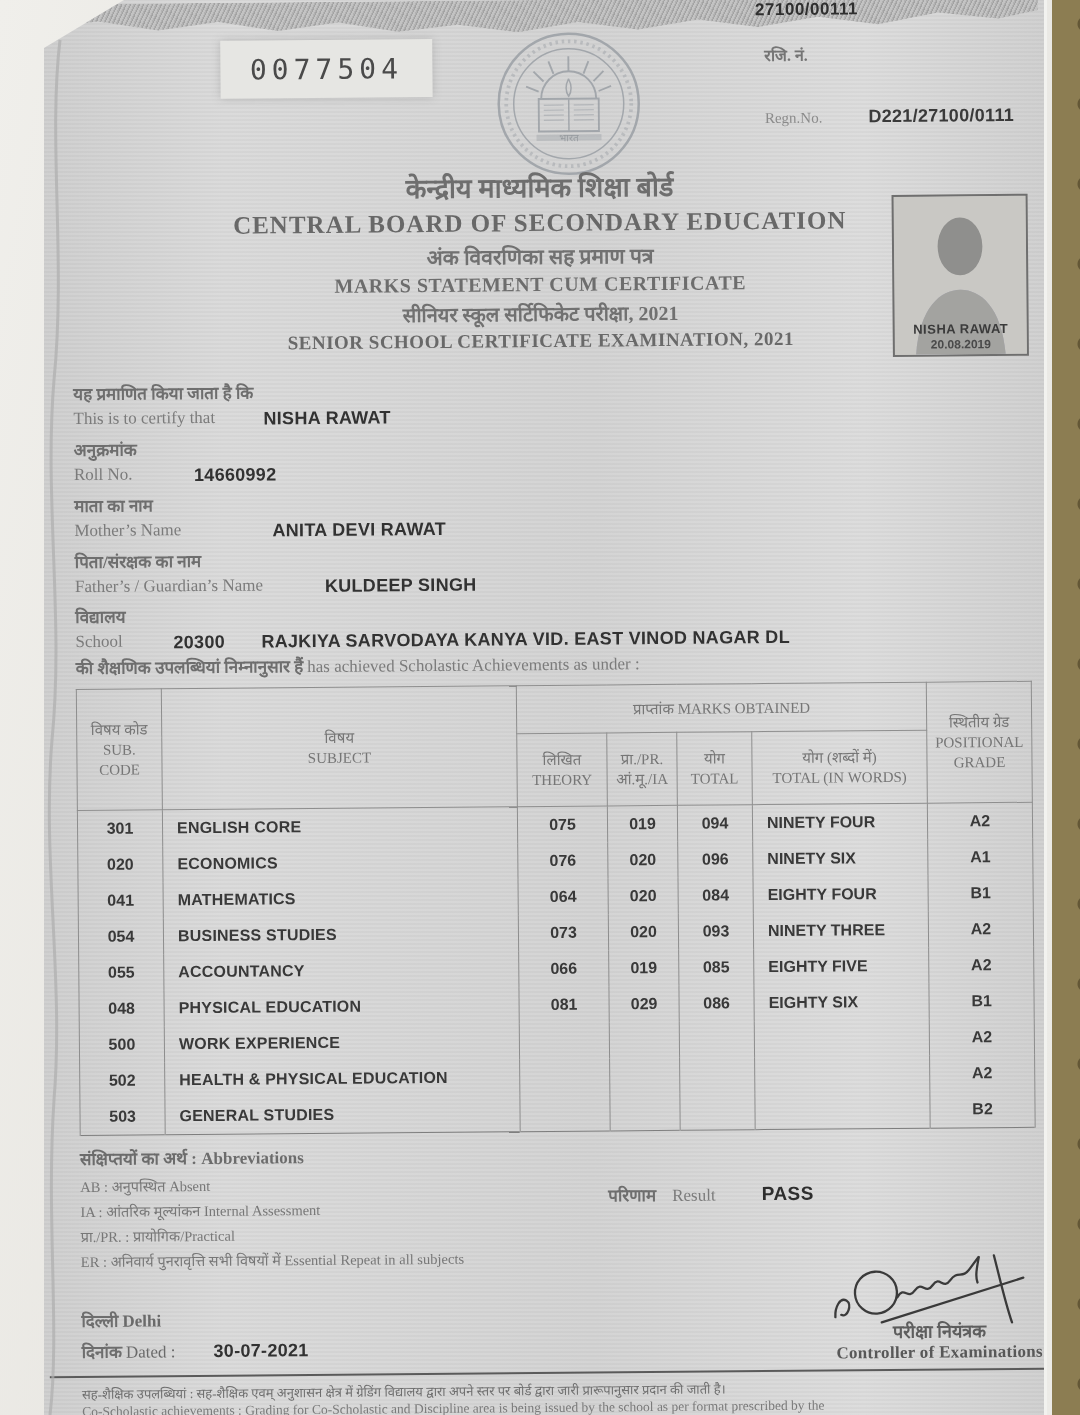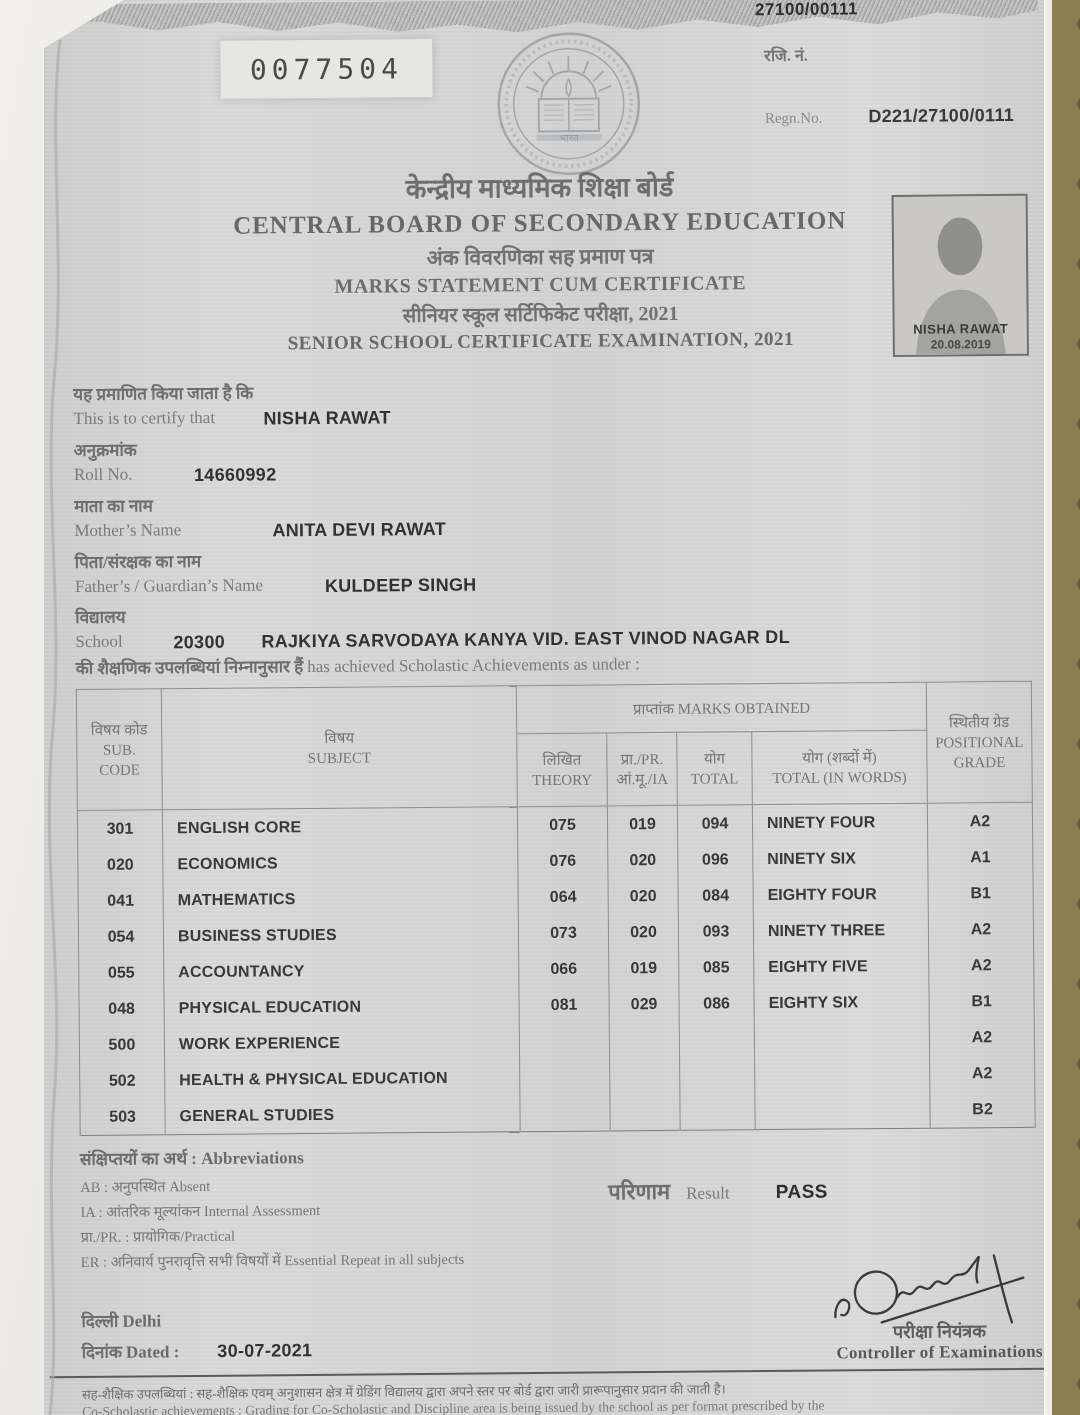--- a/index.html
+++ b/index.html
@@ -84,21 +84,21 @@
   .col-code{text-align:center;}
   .col-subject{text-align:left;padding-left:14px !important;letter-spacing:.2px;}
   .col-num{text-align:center;}
   .col-words{text-align:left;padding-left:14px !important;}
   .col-grade{text-align:center;}
 
   .abbr-title{font-size:17px;font-weight:bold;color:#6c6c6c;}
   .abbr-item{font-size:14.5px;color:#777;}
 
   .result-line{display:flex;gap:16px;align-items:baseline;}
-  .result-lbl-hi{font-size:22px;font-weight:bold;color:#6e6e6e;}
+  .result-lbl-hi{font-size:17px;font-weight:bold;color:#6e6e6e;margin-top:8px;}
   .result-lbl-en{font-size:17px;color:#7b7b7b;}
   .result-val{font-family:"Liberation Sans",sans-serif;font-weight:bold;font-size:19px;color:#2e2e2e;margin-left:30px;letter-spacing:.5px;}
 
   .sig-svg{left:770px;top:1252px;width:250px;height:90px;transform:rotate(-3deg);}
   .sig-block{left:740px;top:1322px;width:300px;text-align:center;}
   .sig-hi{font-size:18px;font-weight:bold;color:#5e5e5e;}
   .sig-en{font-size:17px;font-weight:bold;color:#585858;letter-spacing:.3px;}
 
   .bottom-rule{left:0;right:0;top:1372px;border-top:2px solid #5a5a5a;}
   .foot-hi{font-size:13px;color:#6e6e6e;}
@@ -354,21 +354,21 @@
       <div class="sig-hi">परीक्षा नियंत्रक</div>
       <div class="sig-en">Controller of Examinations</div>
     </div>
 
     <div class="abs" style="left:32px;top:1305px;">
       <span class="lbl-hi">दिल्ली</span>
       <span class="lbl-en" style="font-weight:bold;color:#6a6a6a;">Delhi</span>
     </div>
     <div class="abs" style="left:32px;top:1336px;">
       <span class="lbl-hi">दिनांक</span>
-      <span class="lbl-en" style="font-weight:bold;color:#6a6a6a;">Dated :</span>
+      <span class="lbl-en" style="font-weight:normal;color:#6a6a6a;">Dated :</span>
       <span class="val" style="margin-left:34px;">30-07-2021</span>
     </div>
 
     <div class="abs bottom-rule"></div>
     <div class="abs foot-hi" style="left:32px;top:1381px;width:950px;">सह-शैक्षिक उपलब्धियां : सह-शैक्षिक एवम् अनुशासन क्षेत्र में ग्रेडिंग विद्यालय द्वारा अपने स्तर पर बोर्ड द्वारा जारी प्रारूपानुसार प्रदान की जाती है।</div>
     <div class="abs foot-en" style="left:32px;top:1400px;width:950px;">Co-Scholastic achievements : Grading for Co-Scholastic and Discipline area is being issued by the school as per format prescribed by the</div>
 
   </div>
 </div>
 

